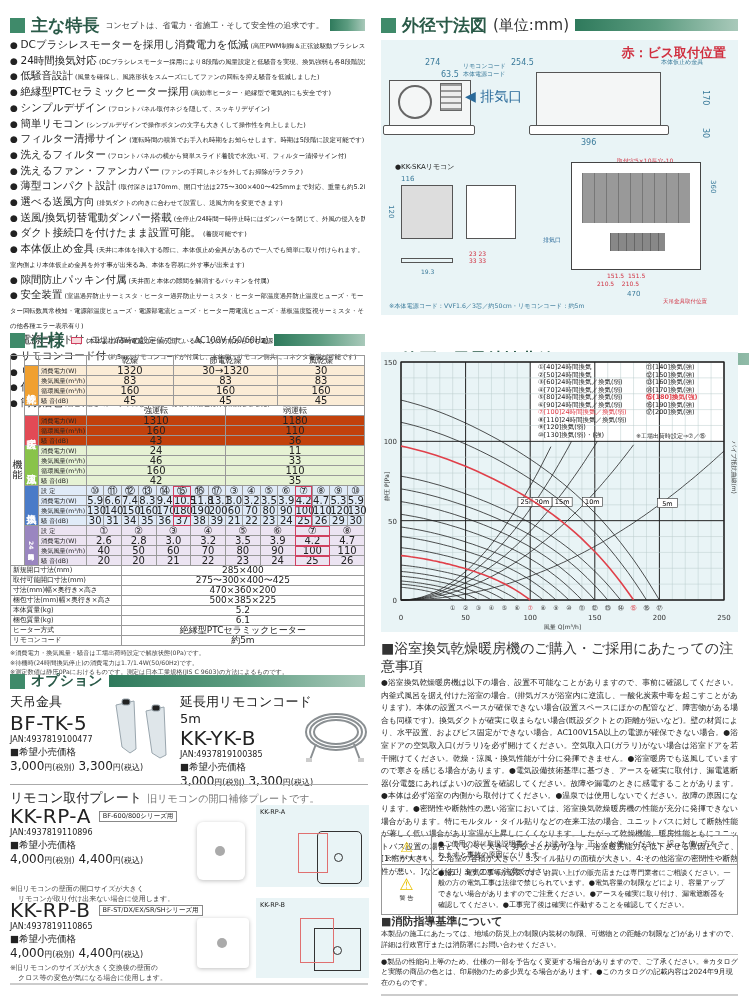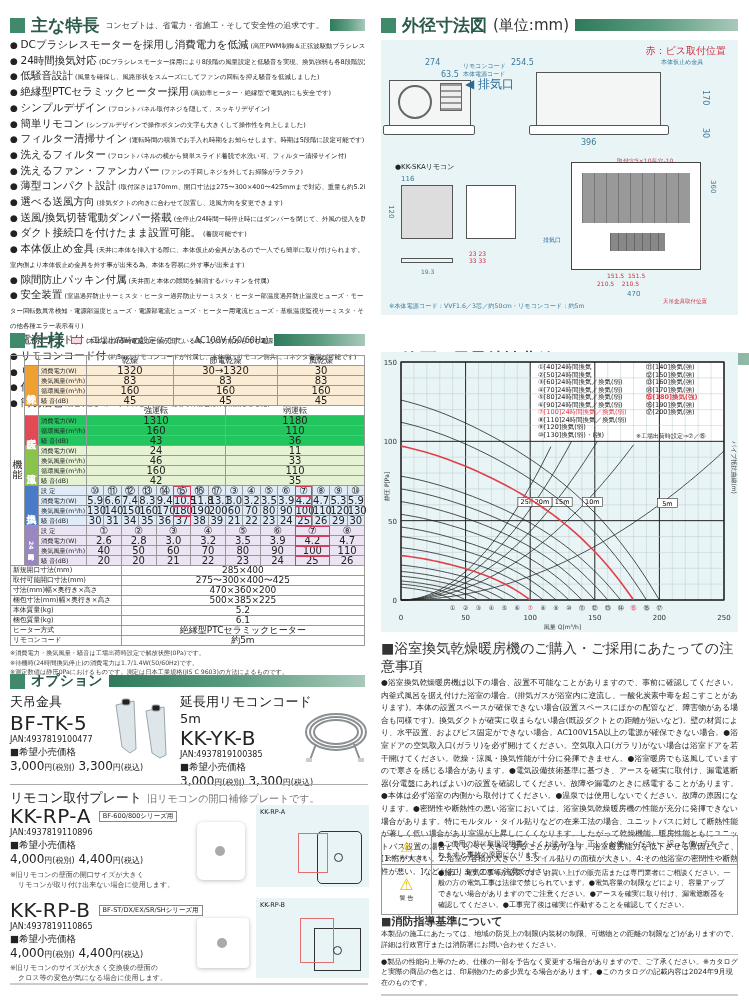--- a/index.html
+++ b/index.html
@@ -14,21 +14,21 @@
 .features li{list-style:none;white-space:nowrap;overflow:hidden}
 .features .b{font-size:10.5px}
 .features .d{font-size:6.4px}
 .bullet{font-size:9px}
 .features .wrap{white-space:normal}
 table.spec{border-collapse:collapse;font-size:8px;table-layout:fixed}
 table.spec td{border:1px solid #999;text-align:center;height:9.2px;line-height:9px;padding:0;font-size:10px}
 table.spec td.lbl{font-size:6.2px;text-align:left;padding-left:2px}
 .cat{color:#fff;font-size:8px;writing-mode:vertical-rl;font-weight:bold}
 .or{background:#fbecd6}.orc{background:#f0a030}
-.rd{background:#22c55e}.rdc{background:#e24a55}
+.rd{background:#c2410c}.rdc{background:#e24a55}
 .gr{background:#e6f2d4}.grc{background:#89c34a}
 .bl{background:#e0ebf8}.blc{background:#4a7bc8}
 .pu{background:#ece4f2}.puc{background:#9a86c0}
 table.spec td.hl{outline:1.5px solid #d04060;outline-offset:-1px}
 .note{font-size:6.2px;line-height:9.5px;color:#444}
 .diagbox{background:#e9f4f6}
 .opt-title{font-size:13px}
 .opt-model{font-size:20px;letter-spacing:.5px}
 .opt-jan{font-size:8px}
 .opt-price{font-size:12px}
@@ -391,21 +391,21 @@
 </div>
 
 <div class="abs" style="left:10px;top:804px;width:200px">
   <div style="display:flex;align-items:center">
     <span class="opt-model">KK-RP-A</span>
     <span style="font-size:6.5px;border:1px solid #888;padding:0 3px;margin-left:8px">BF-600/800シリーズ用</span>
   </div>
   <div class="opt-jan">JAN:4937819110896</div>
   <div class="opt-jan" style="font-size:9.5px;margin-top:2px">■希望小売価格</div>
   <div class="opt-price"><span>4,000</span><small>円(税別)</small> <span>4,400</span><small>円(税込)</small></div>
-  <div style="font-size:7px;line-height:10px;margin-top:4px;color:#444">
+  <div style="font-size:7px;line-height:10px;margin-top:18px;color:#444">
       <div>※旧リモコンの壁面の開口サイズが大きく</div>
       <div style="padding-left:8px">リモコンが取り付け出来ない場合に使用します。</div>
     </div>
 </div>
 <div class="abs" style="left:197px;top:822px;width:48px;height:58px;background:#fff;border-radius:6px;box-shadow:0 1px 4px rgba(0,0,0,.25)">
   <div style="position:absolute;left:18px;top:24px;width:10px;height:10px;border-radius:50%;background:#aaa"></div>
 </div>
 <div class="abs diagbox" style="left:256px;top:805px;width:113px;height:82px">
   <div style="font-size:6.5px;position:absolute;left:4px;top:3px">KK-RP-A</div>
   <div style="position:absolute;left:61px;top:26px;width:45px;height:53px;border:1.2px solid #333;border-radius:5px"></div>
@@ -439,36 +439,36 @@
 
 <div class="abs" style="left:381px;top:14px;width:357px">
   <div class="sec-head">
     <span class="sec-sq"></span>
     <span class="sec-title">外径寸法図</span>
     <span class="sec-sub" style="font-size:15px">(単位:mm)</span>
     <span class="sec-bar"></span>
   </div>
 </div>
 <div class="abs diagbox" style="left:381px;top:40px;width:357px;height:275px;overflow:hidden">
-  <div style="position:absolute;right:12px;top:4px;font-size:10px;color:#d03040;font-weight:normal">赤：ビス取付位置</div>
+  <div style="position:absolute;right:12px;top:4px;font-size:13px;color:#d03040;font-weight:bold">赤：ビス取付位置</div>
 
   <div style="position:absolute;left:44px;top:18px;font-size:8px;color:#3a7a9a">274</div>
   <div style="position:absolute;left:60px;top:30px;font-size:8px;color:#3a7a9a">63.5</div>
   <div style="position:absolute;left:8px;top:40px;width:82px;height:46px;border:1px solid #555;background:#f4f6f6">
     <div style="position:absolute;left:8px;top:4px;width:34px;height:34px;border:2px solid #666;border-radius:50%"></div>
     <div style="position:absolute;left:50px;top:2px;width:22px;height:28px;border:1px solid #666;background:repeating-linear-gradient(0deg,#999 0 2px,#eee 2px 6px)"></div>
   </div>
   <div style="position:absolute;left:2px;top:85px;width:92px;height:10px;border:1px solid #555;border-radius:2px;background:#fff"></div>
 
   <div style="position:absolute;left:82px;top:22px;font-size:6px;color:#3a7a9a;line-height:8px">
       <div>リモコンコード</div>
       <div>本体電源コード</div>
     </div>
   <div style="position:absolute;left:130px;top:18px;font-size:8px;color:#3a7a9a">254.5</div>
-  <div style="position:absolute;left:84px;top:36px;font-size:12px;color:#2a6a9a"><span style="color:#2a6a9a">◀</span> <span>排気口</span></div>
+  <div style="position:absolute;left:84px;top:48px;font-size:14px;color:#2a6a9a"><span style="color:#2a6a9a">◀</span> <span>排気口</span></div>
   <div style="position:absolute;left:155px;top:32px;width:125px;height:55px;border:1px solid #555;background:#f4f6f6"></div>
   <div style="position:absolute;left:148px;top:85px;width:140px;height:10px;border:1px solid #555;border-radius:2px;background:#fff"></div>
   <div style="position:absolute;left:280px;top:18px;font-size:6px;color:#3a7a9a">本体仮止め金具</div>
   <div style="position:absolute;left:320px;top:50px;font-size:8px;color:#3a7a9a;writing-mode:vertical-rl">170</div>
   <div style="position:absolute;left:320px;top:88px;font-size:8px;color:#3a7a9a;writing-mode:vertical-rl">30</div>
   <div style="position:absolute;left:200px;top:98px;font-size:8px;color:#3a7a9a">396</div>
   <div style="position:absolute;left:236px;top:117px;font-size:6px;color:#d03040">取付穴5×10長穴-10</div>
 
   <div style="position:absolute;left:14px;top:122px;font-size:7px">●KK-SKAリモコン</div>
   <div style="position:absolute;left:20px;top:135px;font-size:7px;color:#3a7a9a">116</div>

